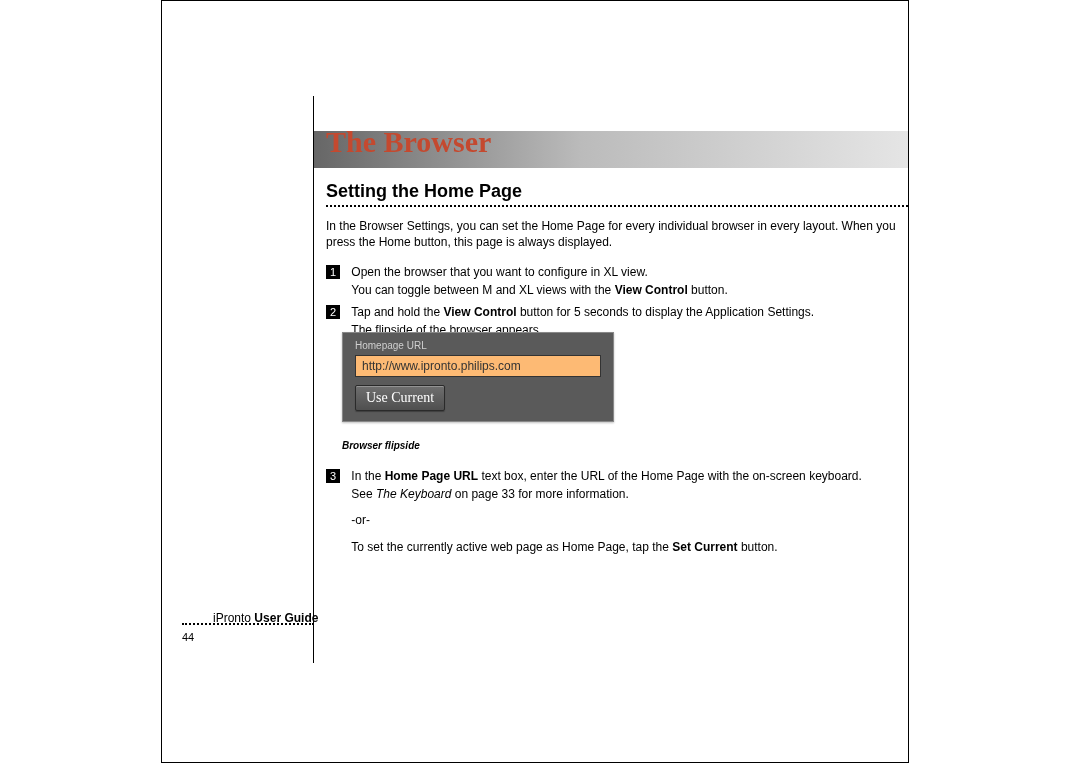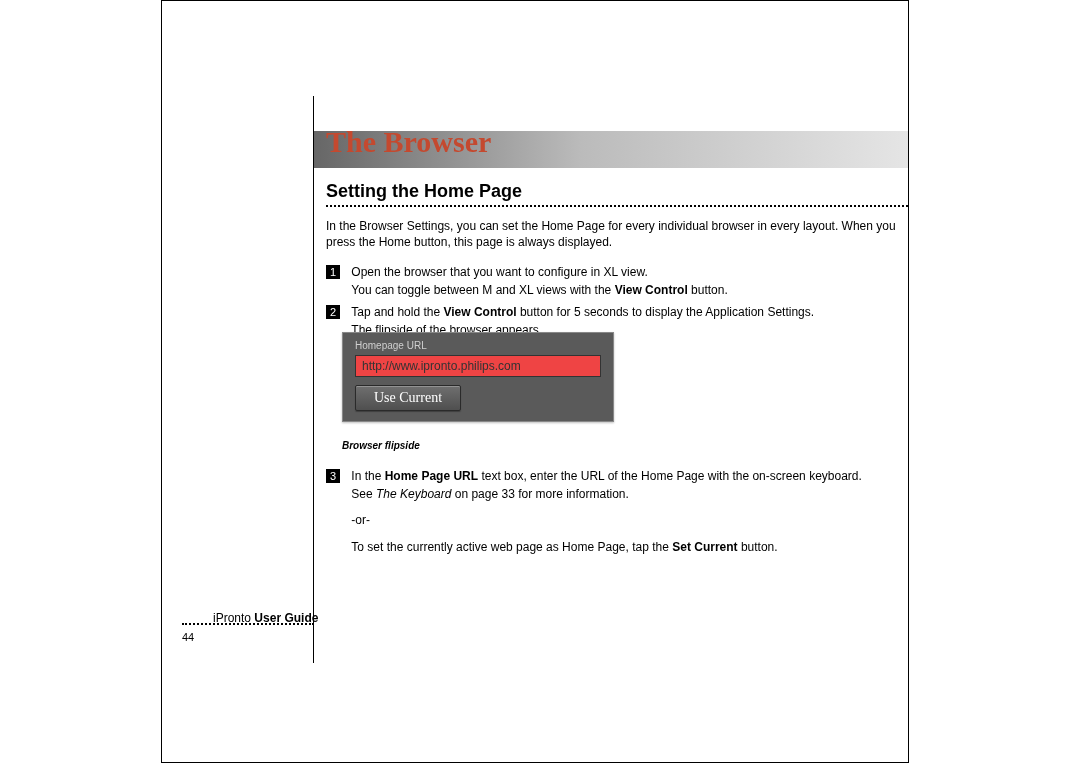--- a/index.html
+++ b/index.html
@@ -111,30 +111,30 @@
   .ss-label {
     color: #cfcfcf;
     font-size: 10px;
     margin-bottom: 4px;
   }
   .ss-input {
     width: 100%;
     box-sizing: border-box;
     height: 22px;
     border: 1px solid #333;
-    background: #ef4444;
+    background: #fdba74;
     color: #333;
     font-family: Arial, sans-serif;
     font-size: 12px;
     padding: 0 6px;
   }
   .ss-button {
     margin-top: 8px;
     height: 26px;
-    padding: 0 18px;
+    padding: 0 10px;
     border: 1px solid #2a2a2a;
     background: linear-gradient(#6f6f6f, #4f4f4f);
     color: #fff;
     font-family: Georgia, serif;
     font-size: 14px;
     border-radius: 2px;
     cursor: pointer;
     box-shadow: inset 0 1px 0 rgba(255,255,255,0.25), 0 1px 1px rgba(0,0,0,0.3);
   }
   .caption {

